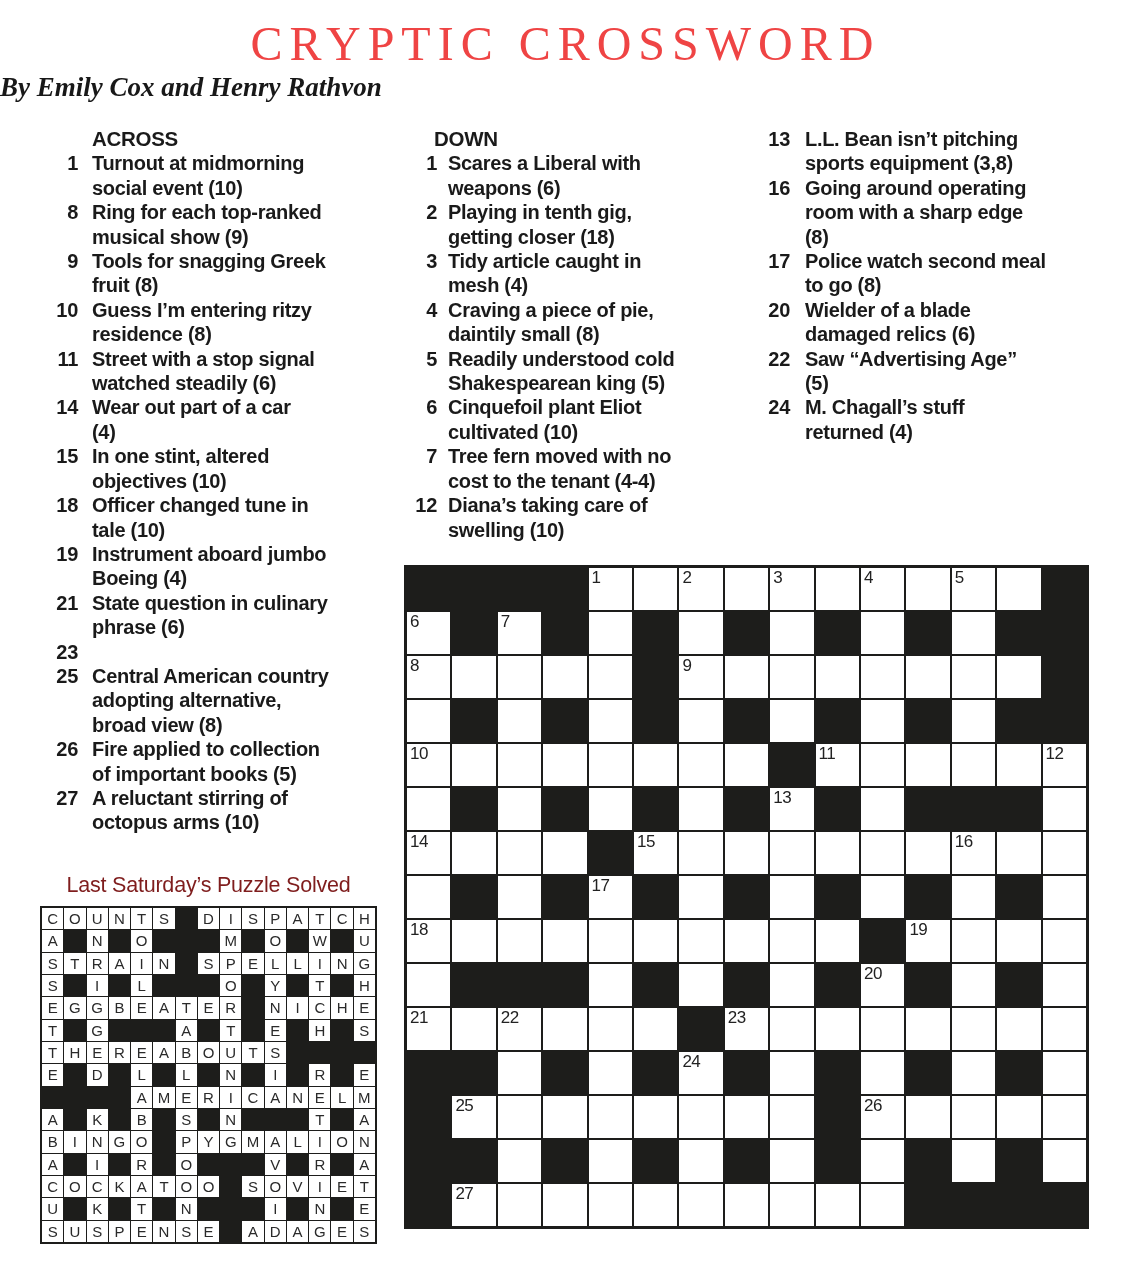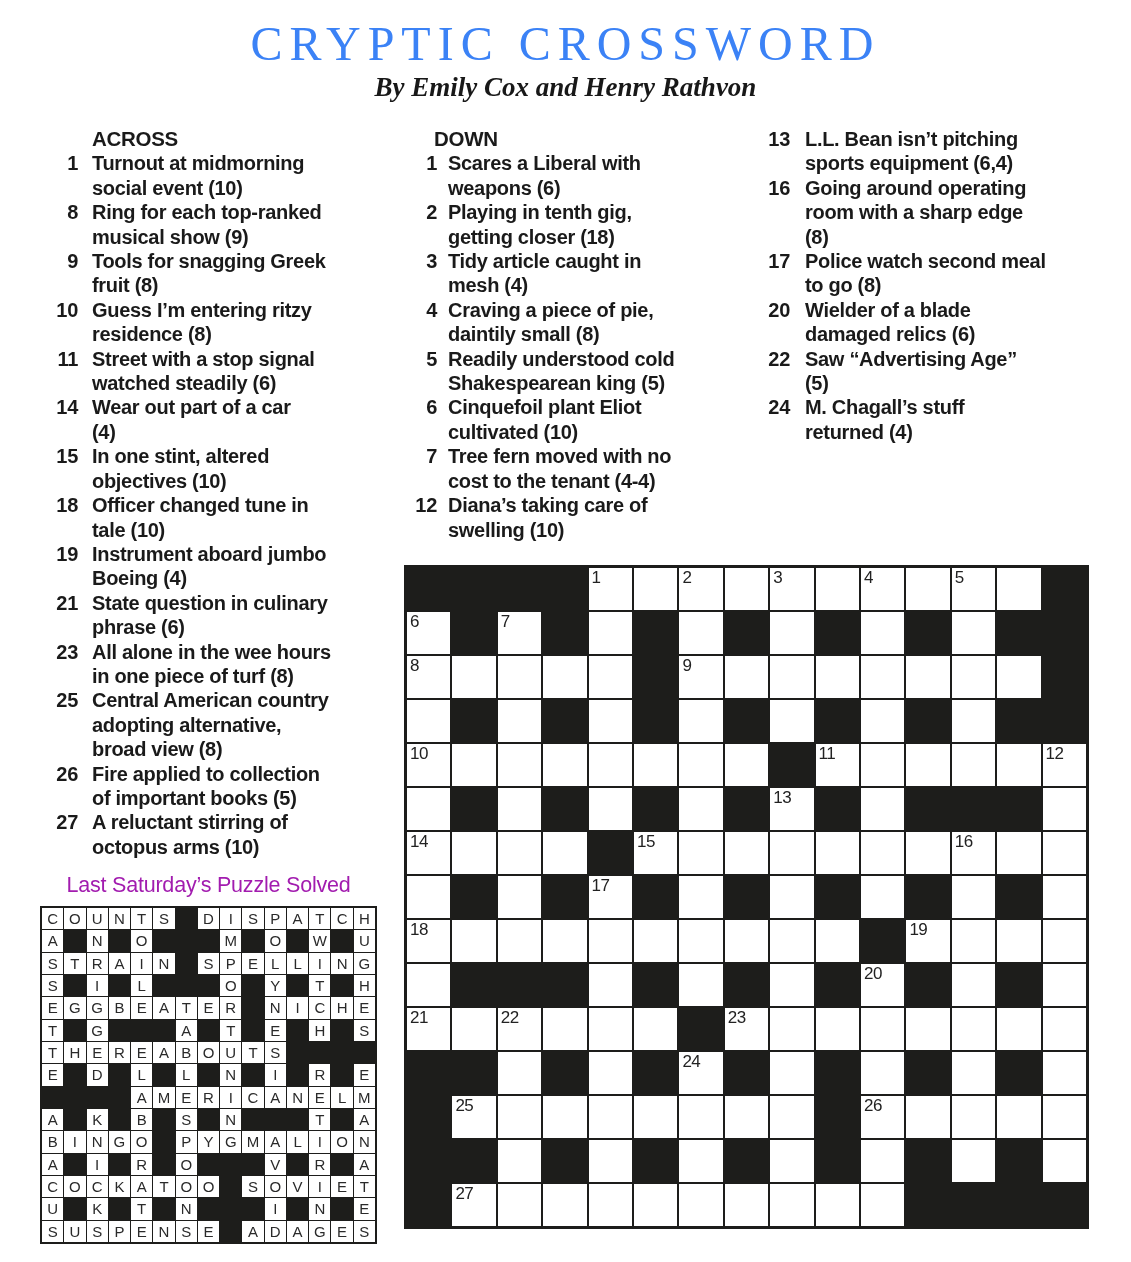--- a/index.html
+++ b/index.html
@@ -3,24 +3,24 @@
 <meta charset="utf-8">
 <style>
   html,body{margin:0;padding:0;}
   body{
     width:1131px;height:1262px;position:relative;background:#ffffff;
     font-family:"Liberation Sans", sans-serif;color:#1a1a1a;overflow:hidden;
   }
   .title{
     position:absolute;top:16px;left:0;width:1131px;text-align:center;
     font-family:"Liberation Serif", serif;font-weight:400;font-size:48px;
-    letter-spacing:7px;color:#3b82f6;white-space:nowrap;
+    letter-spacing:7px;color:#ef4444;white-space:nowrap;
   }
   .byline{
-    position:absolute;top:72px;left:0;width:1131px;text-align:center;
+    position:absolute;top:72px;left:0;width:1131px;
     font-family:"Liberation Serif", serif;font-style:italic;font-weight:700;
     font-size:27px;color:#181818;
   }
   .clue-col{position:absolute;top:127px;}
   .col-a{left:44px;width:345px;}
   .col-b{left:402px;width:330px;}
   .col-c{left:748px;width:360px;}
   .clue-header{
     font-weight:700;font-size:20.5px;line-height:24.4px;letter-spacing:-0.3px;
   }
@@ -37,21 +37,21 @@
   .clue-text{
     font-weight:700;font-size:20px;line-height:24.4px;letter-spacing:-0.3px;
     white-space:pre;
   }
   .col-a .clue-text{margin-left:14px;}
   .col-b .clue-text{margin-left:11px;}
   .col-c .clue-text{margin-left:15px;}
 
   .solved-label{
     position:absolute;left:36px;top:873px;width:345px;text-align:center;
-    font-weight:400;font-size:21.5px;letter-spacing:-0.2px;color:#a21caf;
+    font-weight:400;font-size:21.5px;letter-spacing:-0.2px;color:#7f1d1d;
     white-space:nowrap;
   }
   .sgrid{
     position:absolute;left:40px;top:906px;width:337px;height:338px;
     display:grid;grid-template-rows:repeat(15,1fr);grid-template-columns:repeat(15,1fr);
     gap:1px;border:2px solid #1d1d1b;background:#1d1d1b;box-sizing:border-box;
   }
   .sgrid .cell{
     background:#ffffff;display:flex;align-items:center;justify-content:center;
     font-size:15px;font-weight:400;color:#2a2a2a;
@@ -124,22 +124,20 @@
         <div class="clue-text">Instrument aboard jumbo
 Boeing (4)</div>
       </div>
       <div class="clue-row">
         <div class="clue-num">21</div>
         <div class="clue-text">State question in culinary
 phrase (6)</div>
       </div>
       <div class="clue-row">
         <div class="clue-num">23</div>
-        <div class="clue-text">All alone in the wee hours
-in one piece of turf (8)</div>
       </div>
       <div class="clue-row">
         <div class="clue-num">25</div>
         <div class="clue-text">Central American country
 adopting alternative,
 broad view (8)</div>
       </div>
       <div class="clue-row">
         <div class="clue-num">26</div>
         <div class="clue-text">Fire applied to collection
@@ -197,21 +195,21 @@
 swelling (10)</div>
       </div>
     </div>
 </div>
 
 <div class="clue-col col-c">
   <div id="down-list-2">
       <div class="clue-row">
         <div class="clue-num">13</div>
         <div class="clue-text">L.L. Bean isn’t pitching
-sports equipment (6,4)</div>
+sports equipment (3,8)</div>
       </div>
       <div class="clue-row">
         <div class="clue-num">16</div>
         <div class="clue-text">Going around operating
 room with a sharp edge
 (8)</div>
       </div>
       <div class="clue-row">
         <div class="clue-num">17</div>
         <div class="clue-text">Police watch second meal

